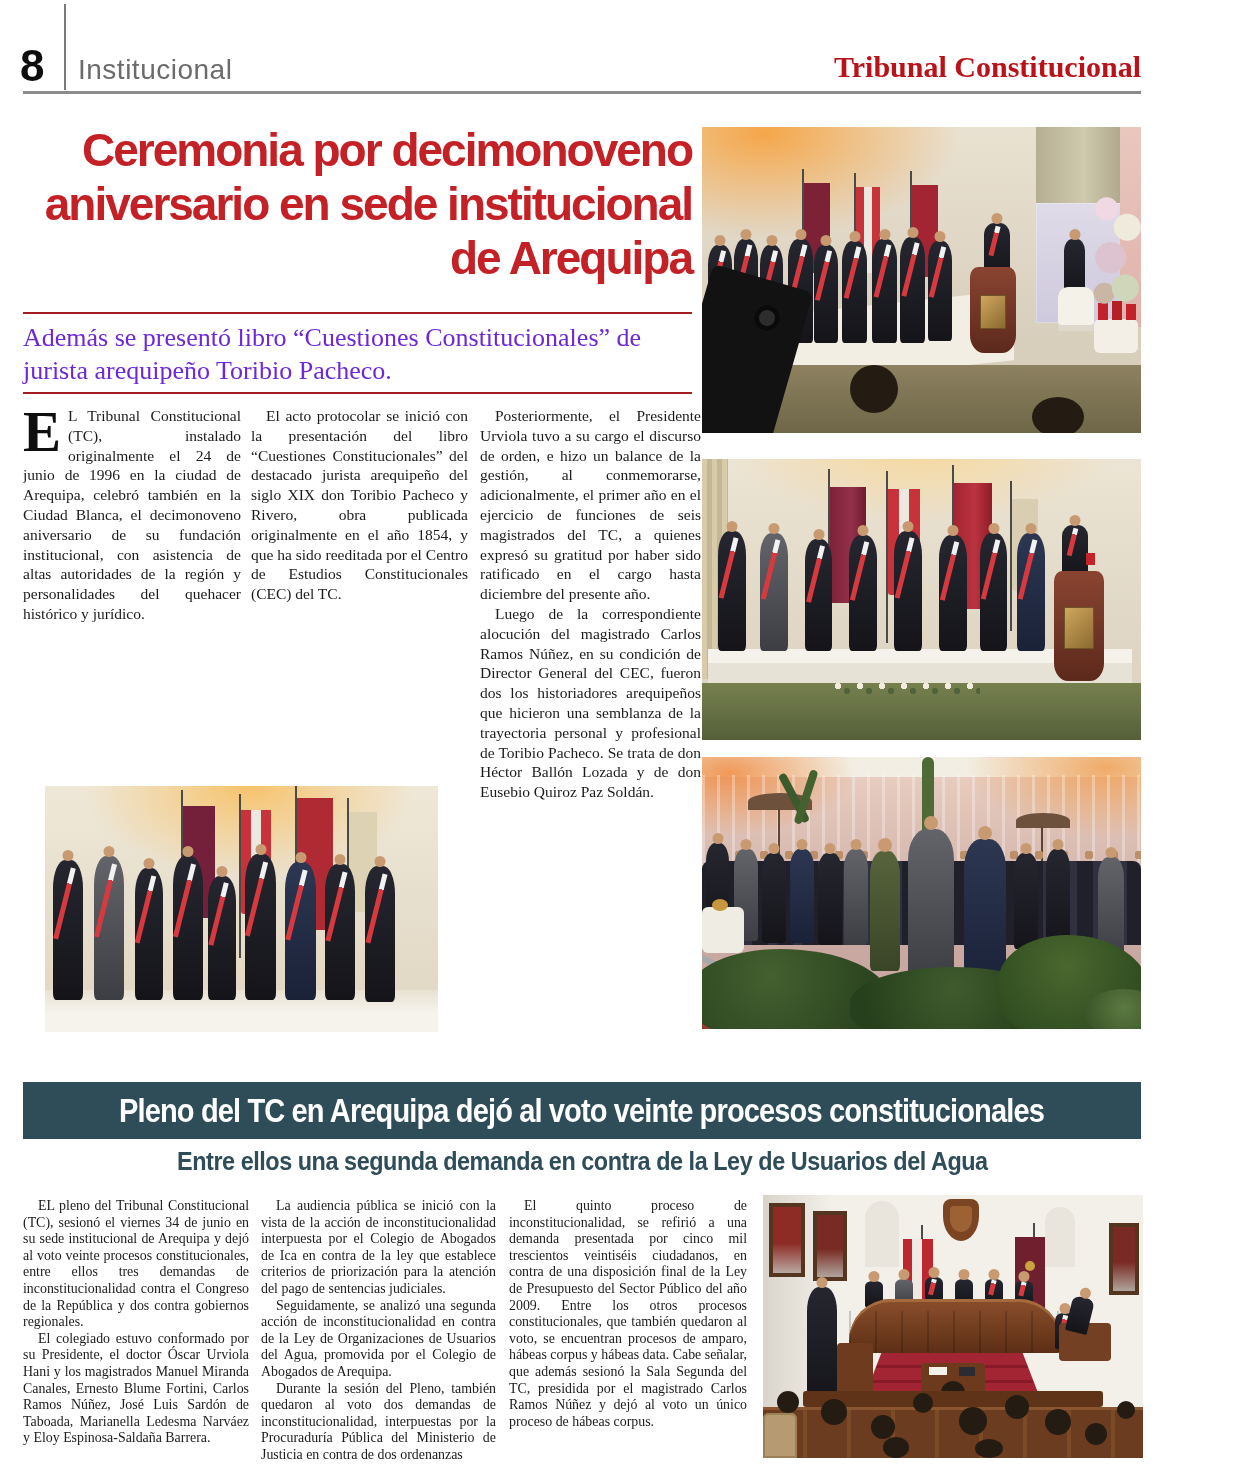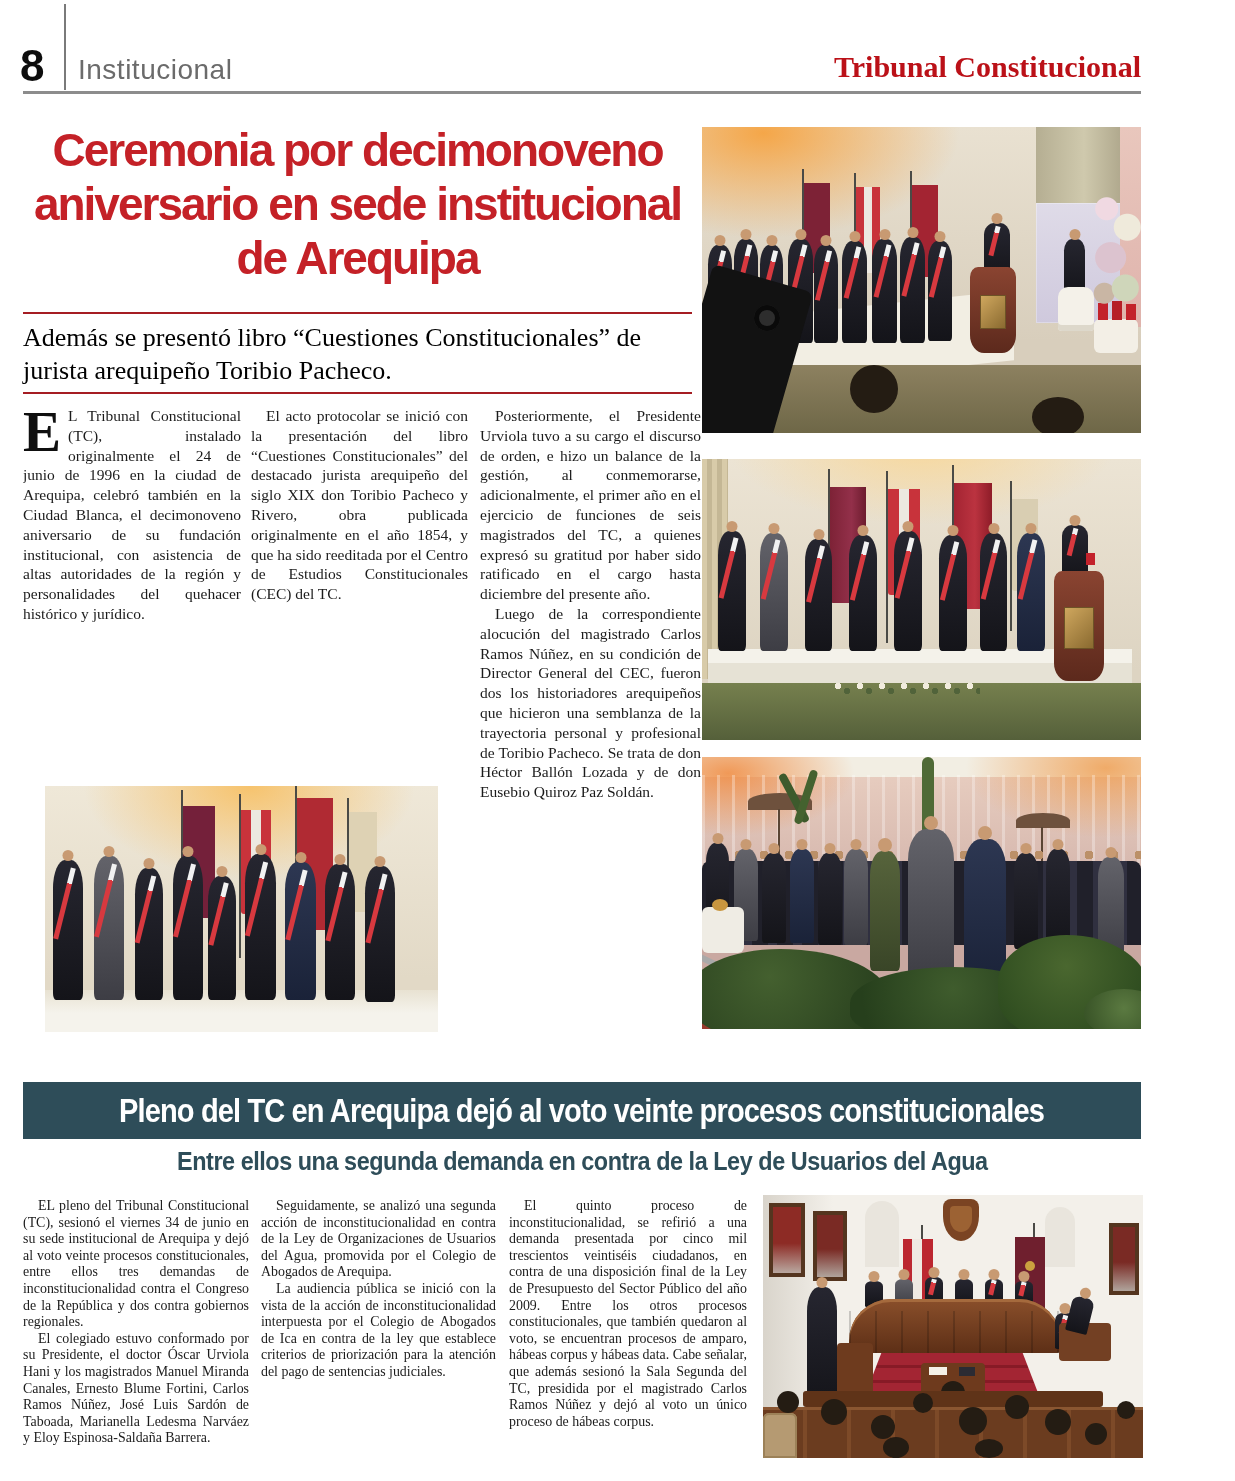--- a/index.html
+++ b/index.html
@@ -6,23 +6,23 @@
   html,body{background:#fff}
   body{width:1235px;height:1481px;position:relative;font-family:"Liberation Serif",serif;color:#1b1b1b;overflow:hidden}
   .ab{position:absolute}
   
   .pageno{left:20px;top:44px;font-family:"Liberation Sans",sans-serif;font-weight:700;font-size:44px;color:#0d0d0d;line-height:1}
   .mast-vline{left:64px;top:4px;width:2px;height:86px;background:#7a7a7a}
   .section-label{left:78px;top:54px;font-family:"Liberation Sans",sans-serif;font-weight:400;font-size:28px;color:#6b6b6b;letter-spacing:.5px}
   .brand{top:50px;right:94px;font-family:"Liberation Serif",serif;font-weight:700;font-size:30px;color:#bb1118}
   .mast-rule{left:23px;top:91px;width:1118px;height:3px;background:#8c8c8c}
   
-  .headline{left:23px;top:124px;width:669px;text-align:center;font-family:"Liberation Sans",sans-serif;font-weight:700;font-size:46px;line-height:1.17;color:#c42127;letter-spacing:-2px}
+  .headline{left:23px;top:124px;width:669px;text-align:right;font-family:"Liberation Sans",sans-serif;font-weight:700;font-size:46px;line-height:1.17;color:#c42127;letter-spacing:-2px}
   .rule-red{left:23px;width:669px;height:2px;background:#a51d23}
-  .standfirst{left:23px;top:321px;width:669px;font-size:26px;line-height:33px;color:#000000}
+  .standfirst{left:23px;top:321px;width:669px;font-size:26px;line-height:33px;color:#6d28d9}
   
   .col{position:absolute;text-align:justify;overflow:hidden}
   .a1{font-size:15.5px;line-height:19.8px}
   .a2{font-size:13.9px;line-height:16.6px}
   .col p{text-indent:15px}
   .col p.cont,.col p.first{text-indent:0}
   .dropcap{float:left;font-weight:700;font-size:57px;line-height:45px;padding:3px 7px 0 0;color:#0f0f0f}
   
   .banner{left:23px;top:1082px;width:1118px;height:57px;background:#2e4d59;display:flex;align-items:center;justify-content:center}
   .banner span{font-family:"Liberation Sans",sans-serif;font-weight:700;font-size:33px;color:#fff;letter-spacing:-1px;white-space:nowrap;transform:scaleX(.88)}
@@ -200,22 +200,23 @@
 <div class="ab banner">
     <span>Pleno del TC en Arequipa dejó al voto veinte procesos constitucionales</span>
   </div>
 <div class="ab subhead2"><span>Entre ellos una segunda demanda en contra de la Ley de Usuarios del Agua</span></div>
 
 <div class="col a2" style="left:23px;top:1198px;width:226px;height:285px">
   <p>EL pleno del Tribunal Constitucional (TC), sesionó el viernes 34 de junio en su sede institucional de Arequipa y dejó al voto veinte procesos constitucionales, entre ellos tres demandas de inconstitucionalidad contra el Congreso de la República y dos contra gobiernos regionales.</p>
   <p>El colegiado estuvo conformado por su Presidente, el doctor Óscar Urviola Hani y los magistrados Manuel Miranda Canales, Ernesto Blume Fortini, Carlos Ramos Núñez, José Luis Sardón de Taboada, Marianella Ledesma Narváez y Eloy Espinosa-Saldaña Barrera.</p>
 </div>
 <div class="col a2" style="left:261px;top:1198px;width:235px;height:285px">
+  <p>La audiencia pública se inició con la vista de la acción de inconstitucionalidad interpuesta por el Colegio de Abogados de Ica en contra de la ley que establece criterios de priorización para la atención del pago de sentencias judiciales.</p>
   <p>Seguidamente, se analizó una segunda acción de inconstitucionalidad en contra de la Ley de Organizaciones de Usuarios del Agua, promovida por el Colegio de Abogados de Arequipa.</p>
-  <p>La audiencia pública se inició con la vista de la acción de inconstitucionalidad interpuesta por el Colegio de Abogados de Ica en contra de la ley que establece criterios de priorización para la atención del pago de sentencias judiciales.</p>
+  <p>Durante la sesión del Pleno, también quedaron al voto dos demandas de inconstitucionalidad, interpuestas por la Procuraduría Pública del Ministerio de Justicia en contra de dos ordenanzas</p>
 </div>
 <div class="col a2" style="left:509px;top:1198px;width:238px;height:285px">
   <p>El quinto proceso de inconstitucionalidad, se refirió a una demanda presentada por cinco mil trescientos veintiséis ciudadanos, en contra de una disposición final de la Ley de Presupuesto del Sector Público del año 2009. Entre los otros procesos constitucionales, que también quedaron al voto, se encuentran procesos de amparo, hábeas corpus y hábeas data. Cabe señalar, que además sesionó la Sala Segunda del TC, presidida por el magistrado Carlos Ramos Núñez y dejó al voto un único proceso de hábeas corpus.</p>
 </div>
 
 <figure class="photo" style="left:763px;top:1195px;width:380px;height:263px;background:#f3f0ea" aria-label="Sesión del Pleno del TC en sala con estrado de madera y público">
   <div class="ab" style="left:0;top:0;width:70px;height:263px;background:linear-gradient(90deg,#d9d4cb,#f3f0ea)"></div>
   <div class="ab" style="left:6px;top:8px;width:36px;height:74px;background:linear-gradient(180deg,#8d2b25 55%,#b9a8a0);border:4px solid #54351f"></div>
   <div class="ab" style="left:50px;top:16px;width:34px;height:70px;background:linear-gradient(180deg,#7a2a24 55%,#b0a49c);border:4px solid #54351f"></div>
   <div class="ab" style="left:346px;top:28px;width:30px;height:72px;background:linear-gradient(180deg,#7a2a24 55%,#b0a49c);border:4px solid #54351f"></div>

